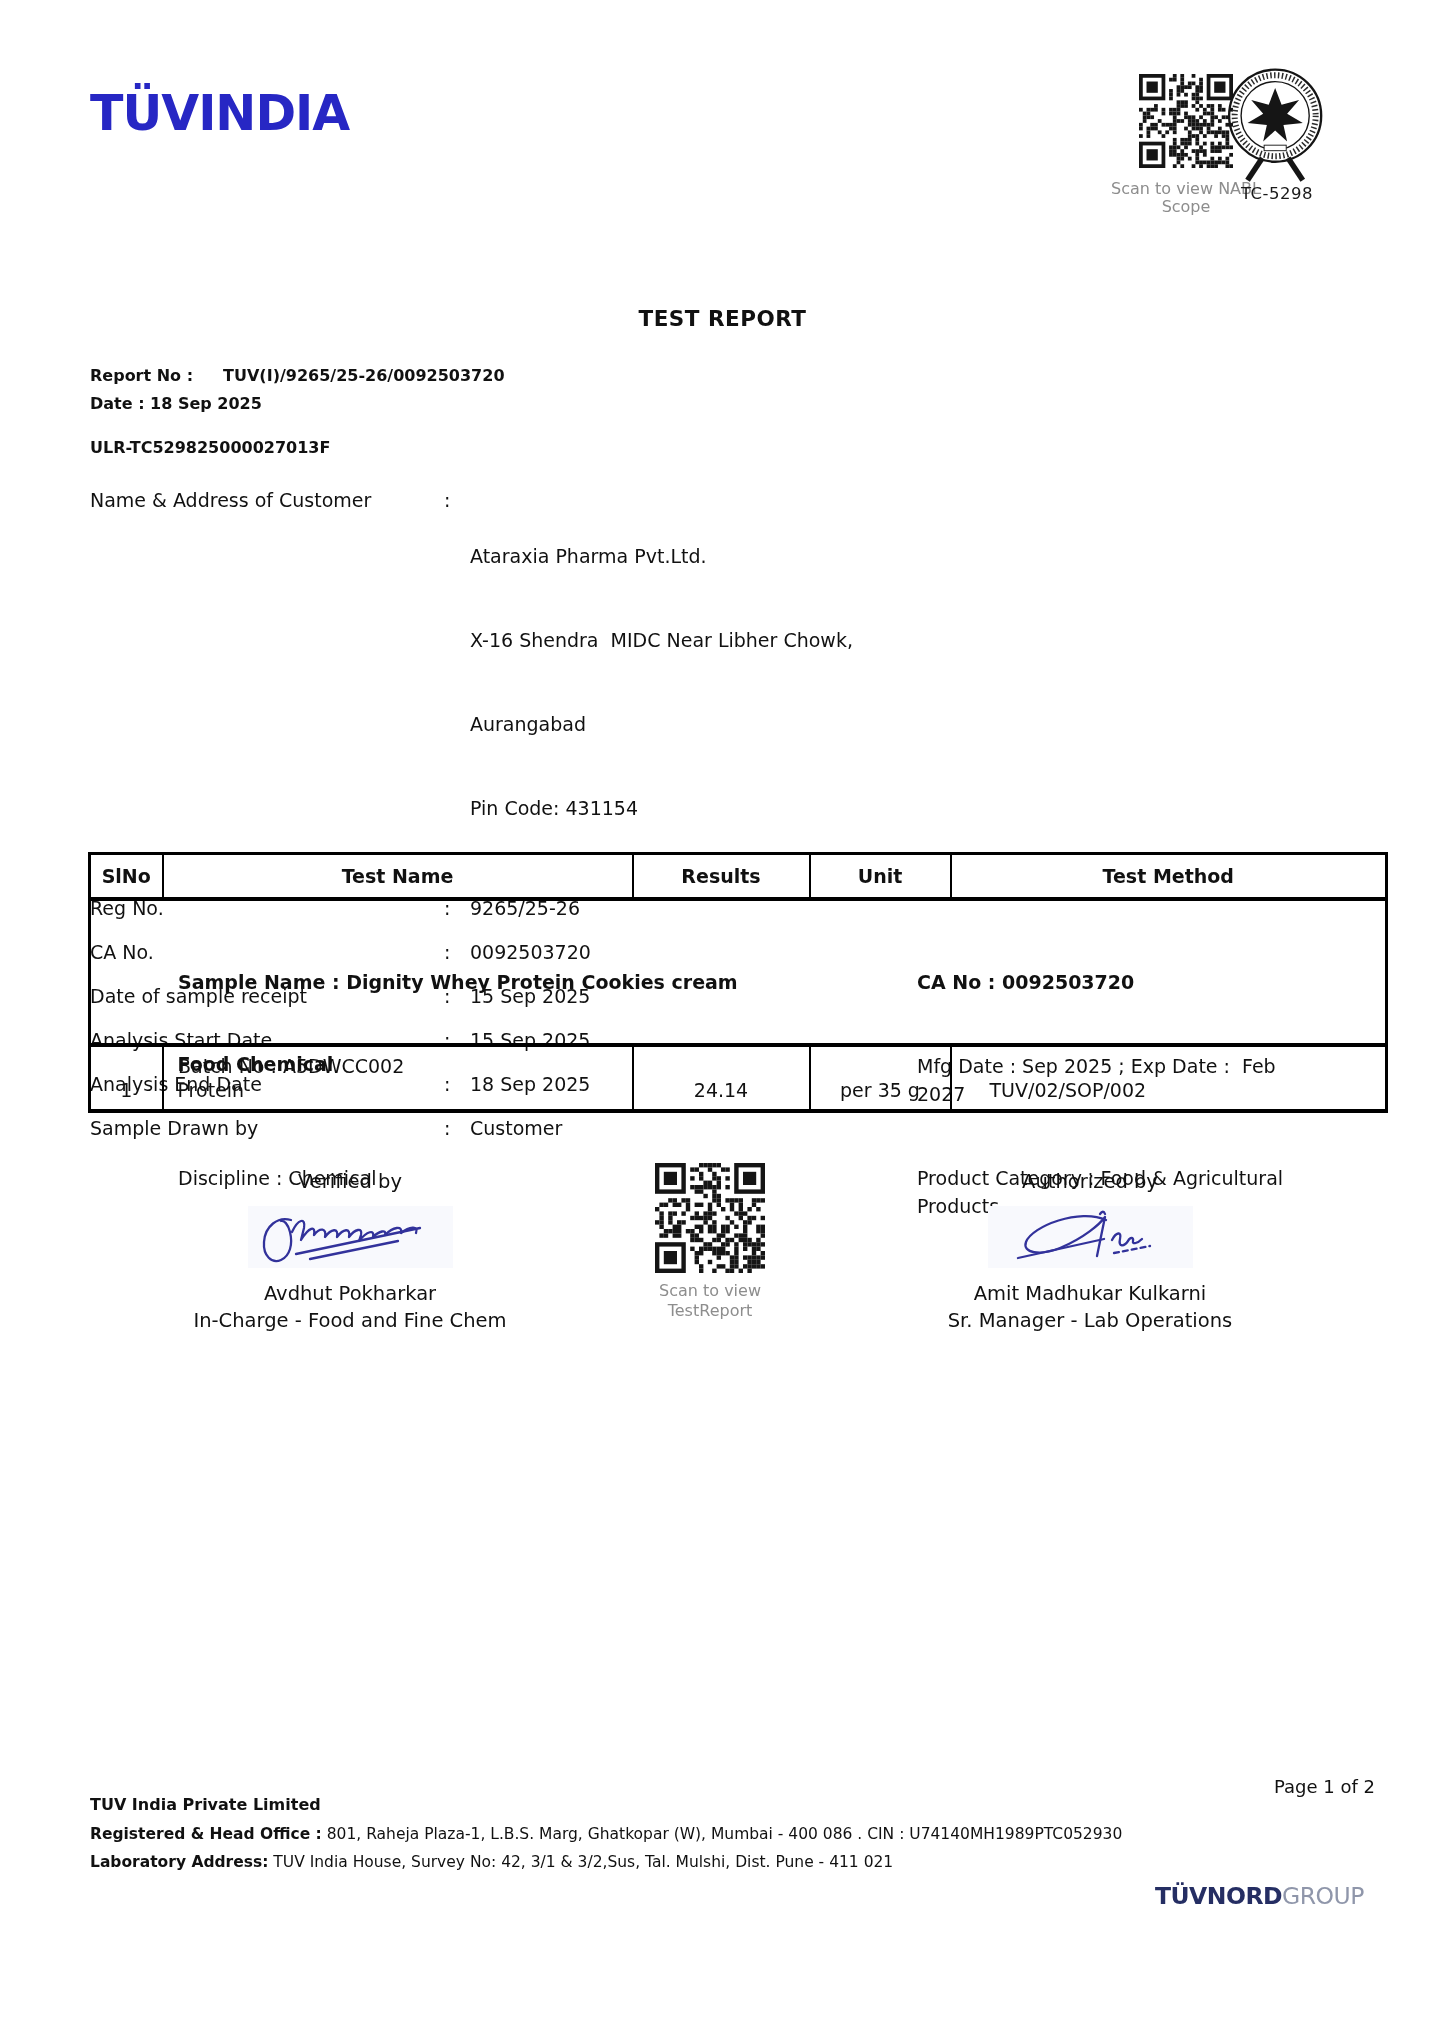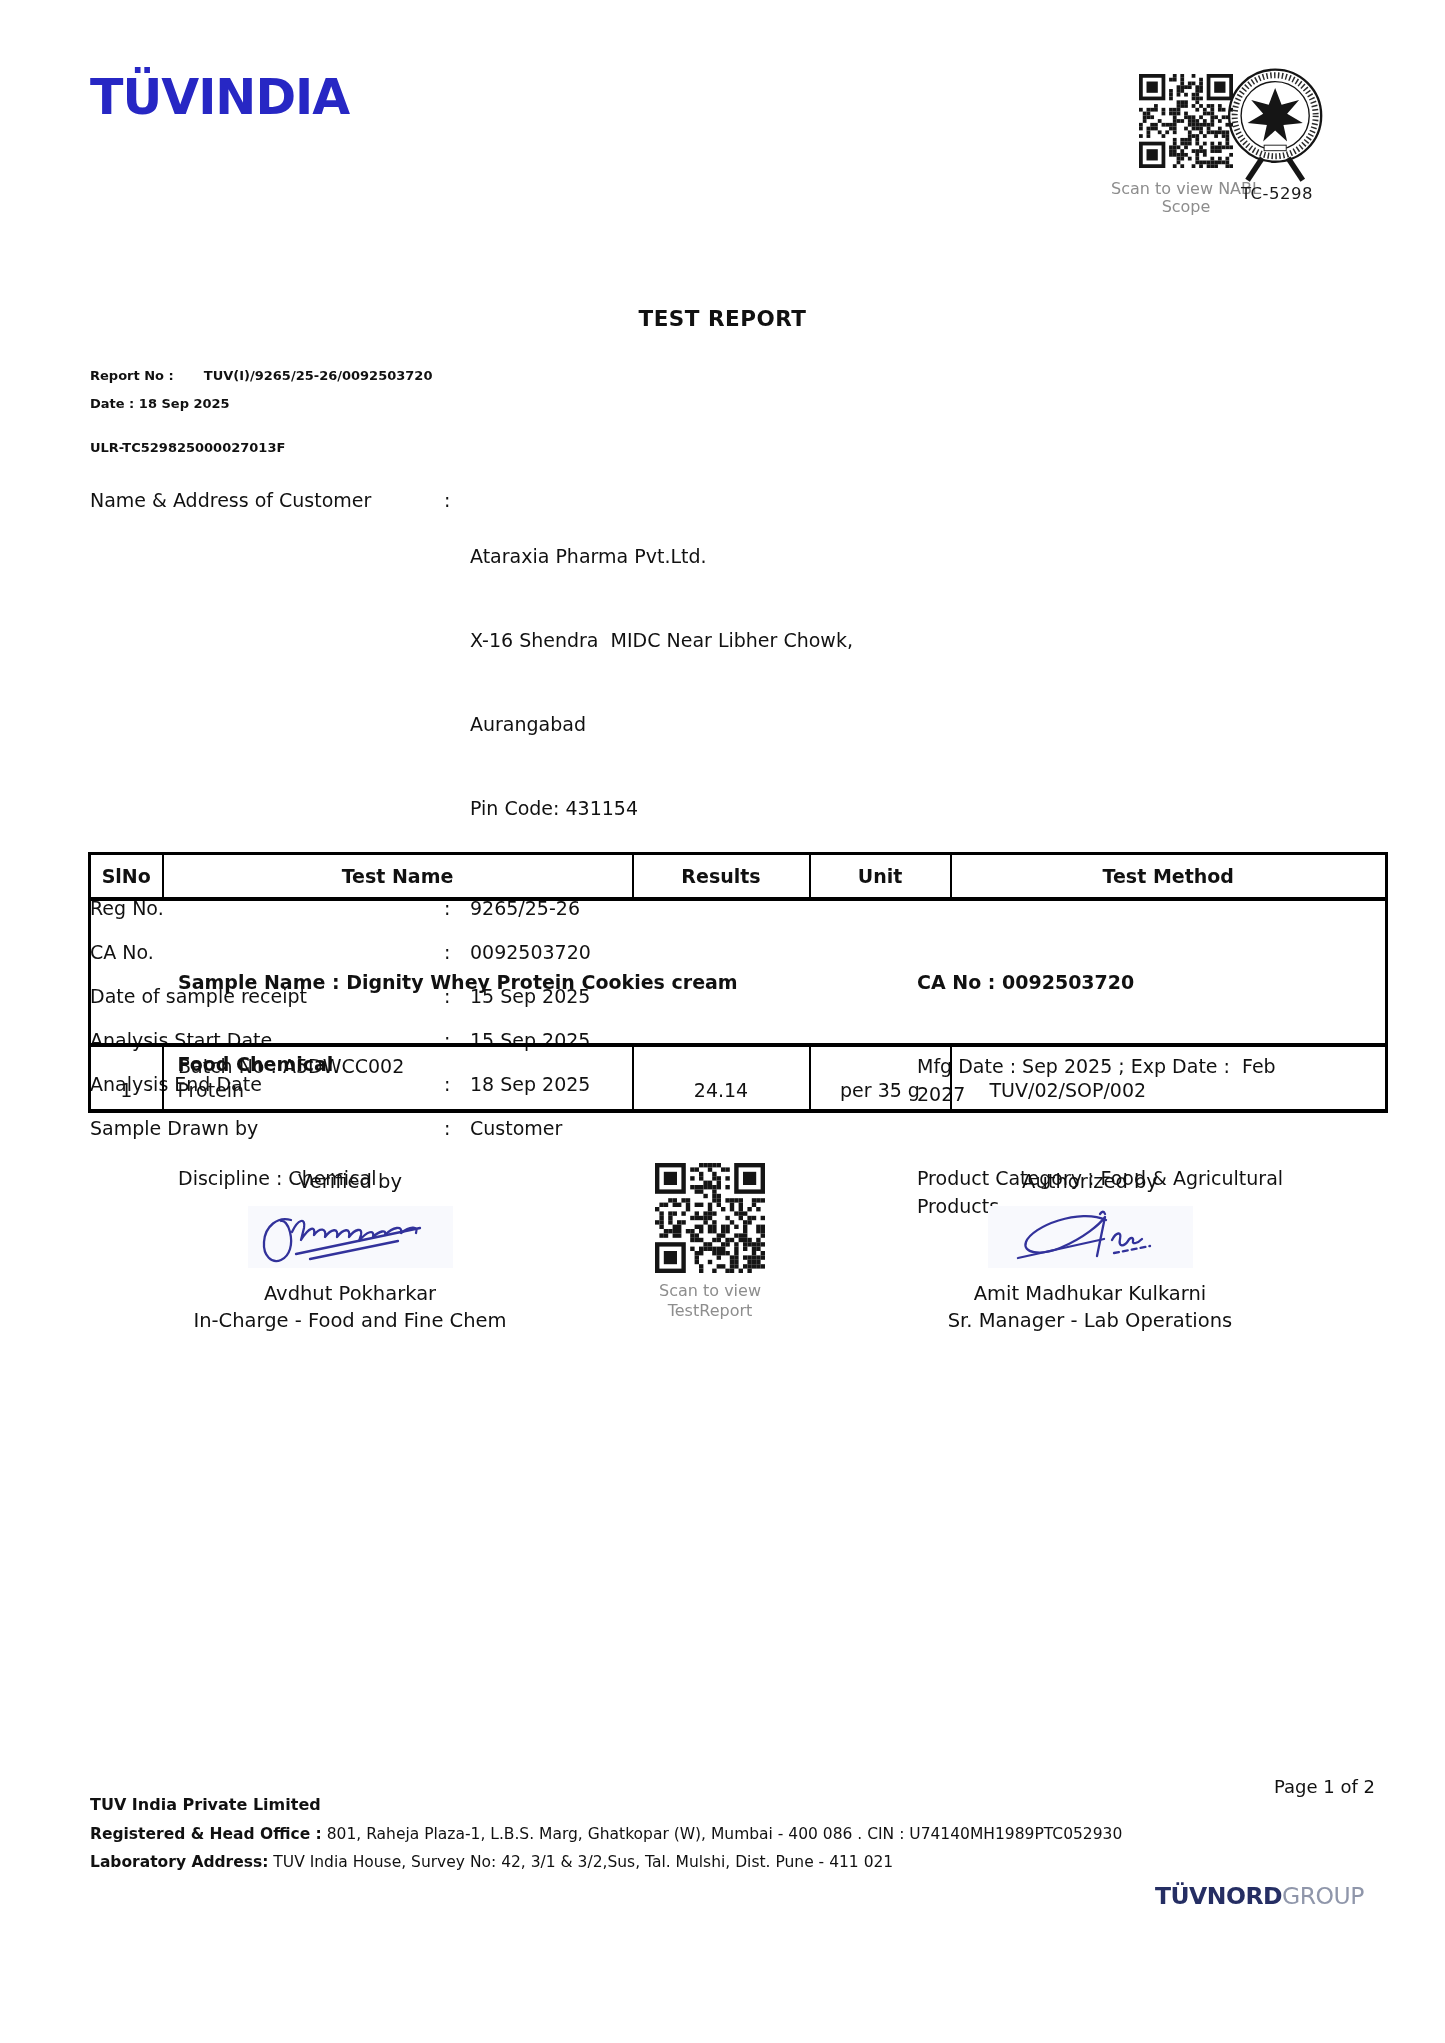--- a/index.html
+++ b/index.html
@@ -9,34 +9,34 @@
     background:#ffffff;
     font-family:"DejaVu Sans","Liberation Sans",sans-serif;
     color:#111;
     overflow:hidden;
     margin:0 auto;
   }
   .b{font-weight:bold;}
   .pre{white-space:pre-wrap;}
 
   
-  .logo{position:absolute;left:90px;top:70px;font-size:49px;font-weight:bold;letter-spacing:-1px;line-height:56px;}
+  .logo{position:absolute;left:90px;top:86px;font-size:49px;font-weight:bold;letter-spacing:-1px;line-height:56px;}
   .logo-tuv,.logo-india{color:#2727c4;}
 
   .nabl-qr{position:absolute;left:1104px;top:74px;width:164px;text-align:center;}
   .nabl-qr svg{width:94px;height:94px;display:block;margin:0 auto;}
   .qr-caption{margin-top:12px;font-size:16px;line-height:18px;color:#8d8d8d;}
 
   .seal-block{position:absolute;left:1218px;top:66px;width:118px;text-align:center;}
   .seal-block svg{width:114px;height:116px;display:block;margin:0 auto;}
   .seal-code{font-size:16.5px;color:#1a1a1a;margin-top:2px;letter-spacing:0.5px;}
 
   
   .title{position:absolute;left:0;top:306px;width:100%;text-align:center;font-size:21.5px;font-weight:bold;letter-spacing:0.5px;}
-  .meta{position:absolute;left:90px;top:362px;font-size:13px;font-weight:bold;}
+  .meta{position:absolute;left:90px;top:362px;font-size:16px;font-weight:bold;}
   .meta-line{line-height:28px;}
   .meta-gap{margin-left:30px;}
   .ulr-line{margin-top:16px;}
 
   
   .info{position:absolute;left:90px;top:486px;width:1300px;font-size:19px;}
   .info-row{display:flex;line-height:28px;margin-bottom:16px;}
   .info-label{width:354px;flex:none;}
   .info-colon{width:26px;flex:none;}
   .info-value{flex:1;}

